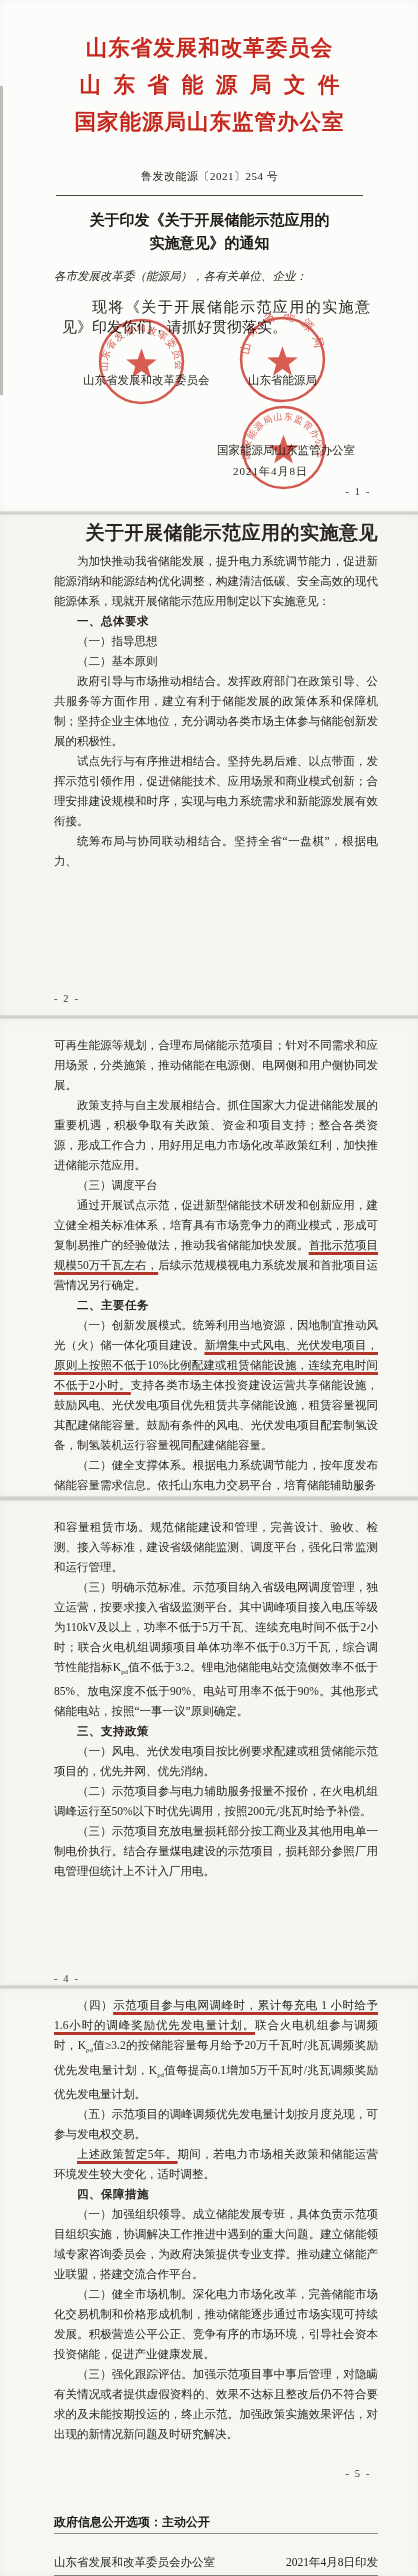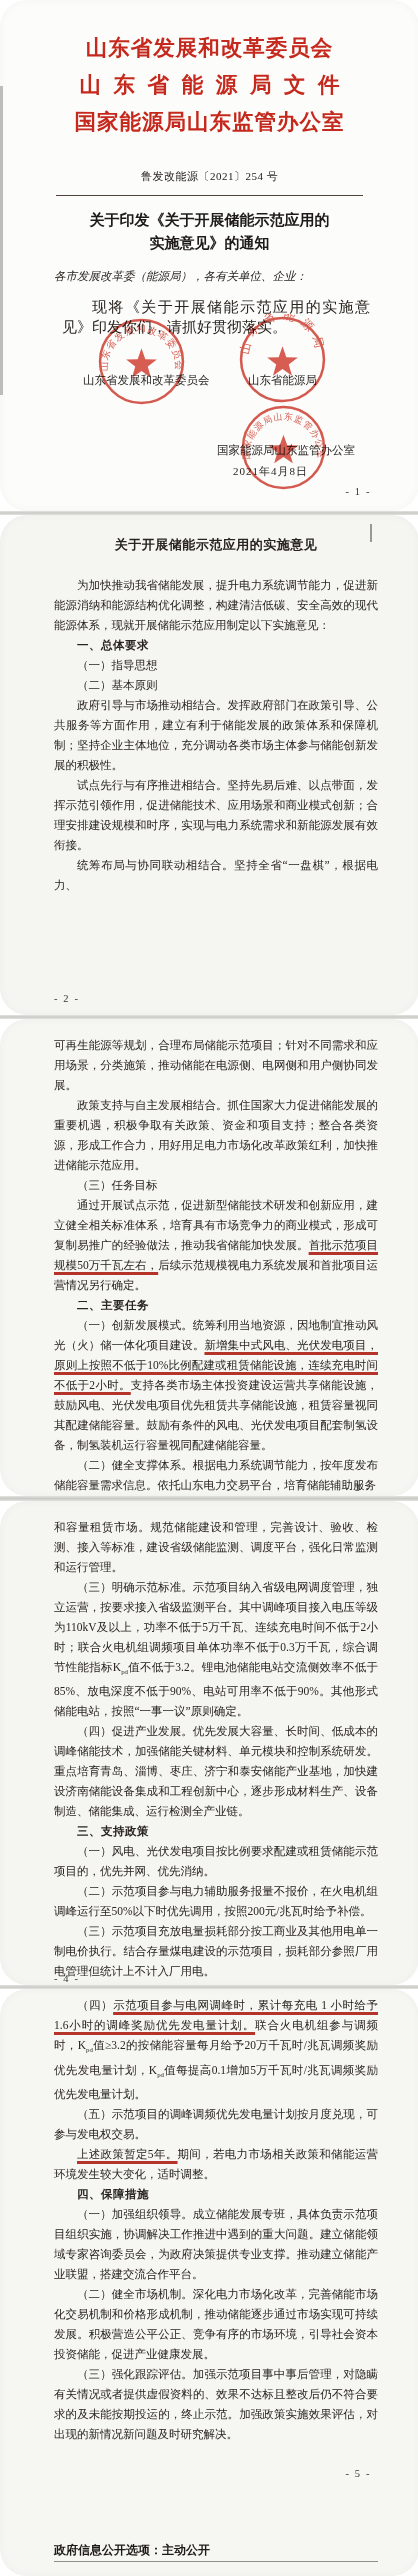--- a/index.html
+++ b/index.html
@@ -1,19 +1,19 @@
 <!DOCTYPE html>
 <html style="font-size:8.4px"><head>
 <meta charset="utf-8">
 <title>Scanned Official Document</title>
 <style>
   html,body{margin:0;padding:0;background:#ffffff;}
   body{width:419px;font-family:"Liberation Serif","DejaVu Serif",serif;color:#29241f;}
   .scan{width:419px;background:#ffffff;}
-  .page{position:relative;overflow:hidden;box-shadow:inset 0 0 9.4px rgba(0,0,0,0.035);border-radius:27px;}
+  .page{position:relative;overflow:hidden;box-shadow:inset 0 0 9.4px rgba(0,0,0,0.035);}
   .page-1{height:511px;background:#fcfcfa;}
   .page-2{height:500px;background:#f5f5f2;}
   .page-3{height:477px;background:#f6f6f3;}
   .page-4{height:484px;background:#f5f5f2;}
   .page-5{height:587px;background:#f6f6f3;}
   .pagegap{height:4.2px;background:linear-gradient(#e3e3df,#c9c9c5,#e3e3df);}
   .inner{padding:0 41px 0 54px;}
 
   
   .redhead{margin:0;padding-top:30px;text-align:center;font-weight:bold;
@@ -28,40 +28,40 @@
   
   .seal{position:absolute;opacity:.82;mix-blend-mode:multiply;filter:blur(0.2px);}
   .seal svg{display:block;}
   .seal-label{position:absolute;font-size:11.5px;color:#221e1b;white-space:nowrap;}
   .seal-date{position:absolute;font-size:11px;color:#221e1b;white-space:nowrap;letter-spacing:1px;}
 
   
   .blk{font-size:11.5px;line-height:20px;margin:0;text-indent:2em;text-align:justify;}
   .blk.noindent{text-indent:0;}
   .blk.h{font-weight:bold;font-family:"Liberation Sans","DejaVu Sans",sans-serif;letter-spacing:0.5px;}
-  .blk.title{font-family:"Liberation Serif","DejaVu Serif",serif;font-weight:bold;font-size:13px;
-             line-height:24px;text-align:center;text-indent:0;margin:18px 0;letter-spacing:0.5px;}
+  .blk.title{font-family:"Liberation Serif","DejaVu Serif",serif;font-weight:bold;font-size:19px;
+             line-height:24px;text-align:right;text-indent:0;margin:6px 0;letter-spacing:0.5px;}
   .red-underline{text-decoration:underline;text-decoration-color:#b5342a;
                  -webkit-text-decoration-color:#b5342a;text-decoration-thickness:2.6px;text-underline-offset:3.1px;}
   .subscript{font-size:6.8px;vertical-align:-2.6px;}
   .pageno{position:absolute;font-size:10.5px;letter-spacing:1.6px;color:#3b3733;white-space:nowrap;}
   .pn-left{left:54px;}
   .pn-right{right:48px;}
   .page-1 .pageno{top:486px;right:48px;}
   .page-2 .pageno{bottom:11.5px;}
   .page-3 .pageno{top:463px;}
   .page-4 .pageno{top:472px;}
   .page-5 .pageno{top:479px;}
   .page-3 .inner,.page-4 .inner{padding-top:16px;}
   .page-5 .inner{padding-top:6.3px;}
 
   
   .footer{position:absolute;left:54px;right:41px;top:523px;}
   .footer .disclosure{font-family:"Liberation Sans","DejaVu Sans",sans-serif;font-weight:bold;
-                      font-size:12px;line-height:20px;color:#1d1a17;margin-top:28px;}
+                      font-size:12px;line-height:20px;color:#1d1a17;}
   .footer .frule1{border-top:1px solid #8f8f8c;margin-top:1.6px;}
   .footer .frow{display:flex;justify-content:space-between;font-size:11.5px;line-height:15.7px;margin-top:21px;color:#262220;}
   .footer .frule2{border-top:1px solid #7f7f7c;margin-top:4.2px;}
 
   
   .artifact{position:absolute;background:#5a5a58;}
   .art-left{left:0;top:86px;width:2.6px;height:309px;opacity:.38;}
   .art-right{right:47px;top:8.4px;width:1.6px;height:18px;opacity:.6;}
 </style>
 </head>
@@ -148,36 +148,35 @@
       </div>
     <span class="pageno pn-left">- 2 -</span>
   </section>
 
   <div class="pagegap"></div>
 
   <section class="page page-3">
     <div class="inner">
         <div class="blk p noindent"><span>可再生能源等规划，合理布局储能示范项目；针对不同需求和应用场景，分类施策，推动储能在电源侧、电网侧和用户侧协同发展。</span></div>
         <div class="blk p"><span>政策支持与自主发展相结合。抓住国家大力促进储能发展的重要机遇，积极争取有关政策、资金和项目支持；整合各类资源，形成工作合力，用好用足电力市场化改革政策红利，加快推进储能示范应用。</span></div>
-        <div class="blk p"><span>（三）任务目标</span></div>
+        <div class="blk p"><span>（三）调度平台</span></div>
         <div class="blk p"><span>通过开展试点示范，促进新型储能技术研发和创新应用，建立健全相关标准体系，培育具有市场竞争力的商业模式，形成可复制易推广的经验做法，推动我省储能加快发展。</span><span class="red-underline">首批示范项目规模50万千瓦左右，</span><span>后续示范规模视电力系统发展和首批项目运营情况另行确定。</span></div>
         <div class="blk h"><span>二、主要任务</span></div>
         <div class="blk p"><span>（一）创新发展模式。统筹利用当地资源，因地制宜推动风光（火）储一体化项目建设。</span><span class="red-underline">新增集中式风电、光伏发电项目，原则上按照不低于10%比例配建或租赁储能设施，连续充电时间不低于2小时。</span><span>支持各类市场主体投资建设运营共享储能设施，鼓励风电、光伏发电项目优先租赁共享储能设施，租赁容量视同其配建储能容量。鼓励有条件的风电、光伏发电项目配套制氢设备，制氢装机运行容量视同配建储能容量。</span></div>
         <div class="blk p"><span>（二）健全支撑体系。根据电力系统调节能力，按年度发布储能容量需求信息。依托山东电力交易平台，培育储能辅助服务</span></div>
       </div>
     <span class="pageno pn-right">- 3 -</span>
   </section>
 
   <div class="pagegap"></div>
 
   <section class="page page-4">
     <div class="inner">
         <div class="blk p noindent"><span>和容量租赁市场。规范储能建设和管理，完善设计、验收、检测、接入等标准，建设省级储能监测、调度平台，强化日常监测和运行管理。</span></div>
         <div class="blk p"><span>（三）明确示范标准。示范项目纳入省级电网调度管理，独立运营，按要求接入省级监测平台。其中调峰项目接入电压等级为110kV及以上，功率不低于5万千瓦、连续充电时间不低于2小时；联合火电机组调频项目单体功率不低于0.3万千瓦，综合调节性能指标K</span><span class="subscript">pd</span><span>值不低于3.2。锂电池储能电站交流侧效率不低于85%、放电深度不低于90%、电站可用率不低于90%。其他形式储能电站，按照“一事一议”原则确定。</span></div>
-        <div class="blk p"><span>（四）促进产业发展。优先发展大容量、长时间、低成本的调峰储能技术，加强储能关键材料、单元模块和控制系统研发。重点培育青岛、淄博、枣庄、济宁和泰安储能产业基地，加快建设济南储能设备集成和工程创新中心，逐步形成材料生产、设备制造、储能集成、运行检测全产业链。</span></div>
         <div class="blk h"><span>三、支持政策</span></div>
         <div class="blk p"><span>（一）风电、光伏发电项目按比例要求配建或租赁储能示范项目的，优先并网、优先消纳。</span></div>
         <div class="blk p"><span>（二）示范项目参与电力辅助服务报量不报价，在火电机组调峰运行至50%以下时优先调用，按照200元/兆瓦时给予补偿。</span></div>
         <div class="blk p"><span>（三）示范项目充放电量损耗部分按工商业及其他用电单一制电价执行。结合存量煤电建设的示范项目，损耗部分参照厂用电管理但统计上不计入厂用电。</span></div>
       </div>
     <span class="pageno pn-left">- 4 -</span>
   </section>
 
   <div class="pagegap"></div>
 

